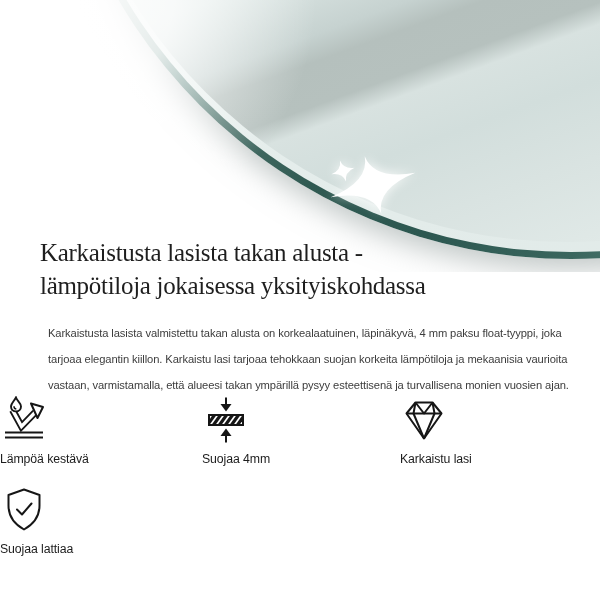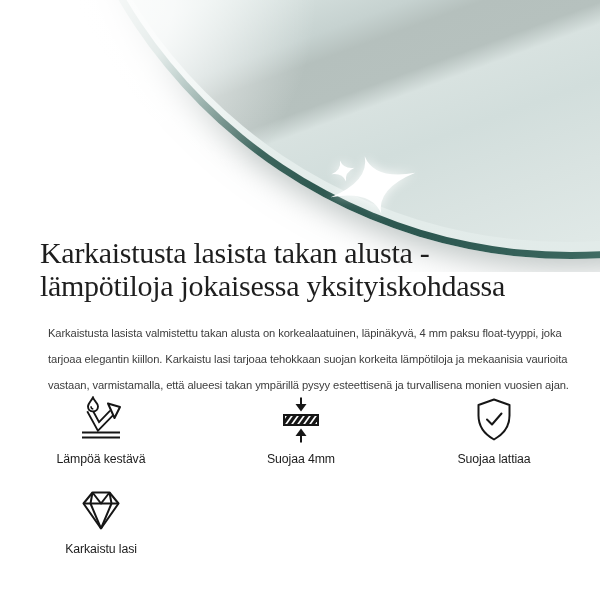--- a/index.html
+++ b/index.html
@@ -23,30 +23,30 @@
   .glare{position:absolute;inset:0;
     background:radial-gradient(circle 340px at 65px -5px,
       rgba(255,255,255,0.97) 0%,rgba(255,255,255,0.8) 32%,rgba(255,255,255,0.35) 55%,rgba(255,255,255,0) 74%);}
   .sparkle{position:absolute;filter:drop-shadow(0 0 6px rgba(255,255,255,0.95));}
   .sparkle-big{left:318px;top:139px;}
   .sparkle-small{left:330px;top:158px;}
 
   
   .content{position:absolute;inset:0;z-index:2;}
   .heading{position:absolute;left:40px;top:236px;margin:0;font-weight:400;
-    font-family:"Liberation Serif","DejaVu Serif",serif;font-size:30px;line-height:33px;
+    font-family:"Liberation Serif","DejaVu Serif",serif;font-size:25px;line-height:33px;
     color:#1e1e1e;letter-spacing:-0.3px;}
   .heading span{display:block;}
   .paragraph{position:absolute;left:40px;top:312px;width:533px;margin:8px;
     font-size:11.2px;line-height:26px;letter-spacing:-0.1px;color:#3c3c3c;}
 
   
   .features{position:absolute;left:0;top:396px;width:600px;display:grid;
     grid-template-columns:202px 198px 188px;row-gap:20px;}
-  .feature{display:flex;flex-direction:column;align-items:center;}
+  .feature{display:flex;flex-direction:column;}
   .feature svg{display:block;}
   .feature-label{margin-top:8px;font-size:12.3px;color:#1c1c1c;letter-spacing:-0.1px;white-space:nowrap;}
   .ic{stroke:#161616;fill:none;stroke-width:2;}
 </style>
 </head>
 <body>
 
 <div class="page">
 
   <div class="hero">
@@ -119,33 +119,33 @@
               <line x1="34" y1="31" x2="44" y2="17"></line>
           </g>
           <line class="ic" x1="24" y1="46.5" x2="24" y2="39" stroke-width="3"></line>
           <polygon points="18.5,40 29.5,40 24,32.5" fill="#161616"></polygon>
         </svg>
         <div class="feature-label">Suojaa 4mm</div>
       </div>
 
       <div class="feature">
         <svg width="48" height="48" viewBox="0 0 48 48">
-          <path class="ic" d="M24,3.5 L39.5,9 L39.5,19.5 C39.5,30 33,38.5 24,43.5 C15,38.5 8.5,30 8.5,19.5 L8.5,9 Z" stroke-width="2.4" stroke-linejoin="round"></path>
-          <polyline class="ic" points="17,23.5 22,28.5 31.5,17.5" stroke-width="2.6" stroke-linecap="round" stroke-linejoin="round"></polyline>
-        </svg>
-        <div class="feature-label">Suojaa lattiaa</div>
-      </div>
-
-      <div class="feature">
-        <svg width="48" height="48" viewBox="0 0 48 48">
           <path class="ic" d="M6.5,17.5 L15.5,6.5 L32.5,6.5 L41.5,17.5 L24,42.5 Z" stroke-linejoin="round"></path>
           <line class="ic" x1="6.5" y1="17.5" x2="41.5" y2="17.5" stroke-width="1.8"></line>
           <path class="ic" d="M15.5,6.5 L13.5,17.5 M15.5,6.5 L24,17.5 L32.5,6.5 M32.5,6.5 L34.5,17.5" stroke-width="1.8" stroke-linejoin="round"></path>
           <path class="ic" d="M13.5,17.5 L24,42.5 M34.5,17.5 L24,42.5" stroke-width="1.8"></path>
         </svg>
         <div class="feature-label">Karkaistu lasi</div>
+      </div>
+
+      <div class="feature">
+        <svg width="48" height="48" viewBox="0 0 48 48">
+          <path class="ic" d="M24,3.5 L39.5,9 L39.5,19.5 C39.5,30 33,38.5 24,43.5 C15,38.5 8.5,30 8.5,19.5 L8.5,9 Z" stroke-width="2.4" stroke-linejoin="round"></path>
+          <polyline class="ic" points="17,23.5 22,28.5 31.5,17.5" stroke-width="2.6" stroke-linecap="round" stroke-linejoin="round"></polyline>
+        </svg>
+        <div class="feature-label">Suojaa lattiaa</div>
       </div>
 
 
 
     </div>
   </div>
 </div>
 
 </body></html>

